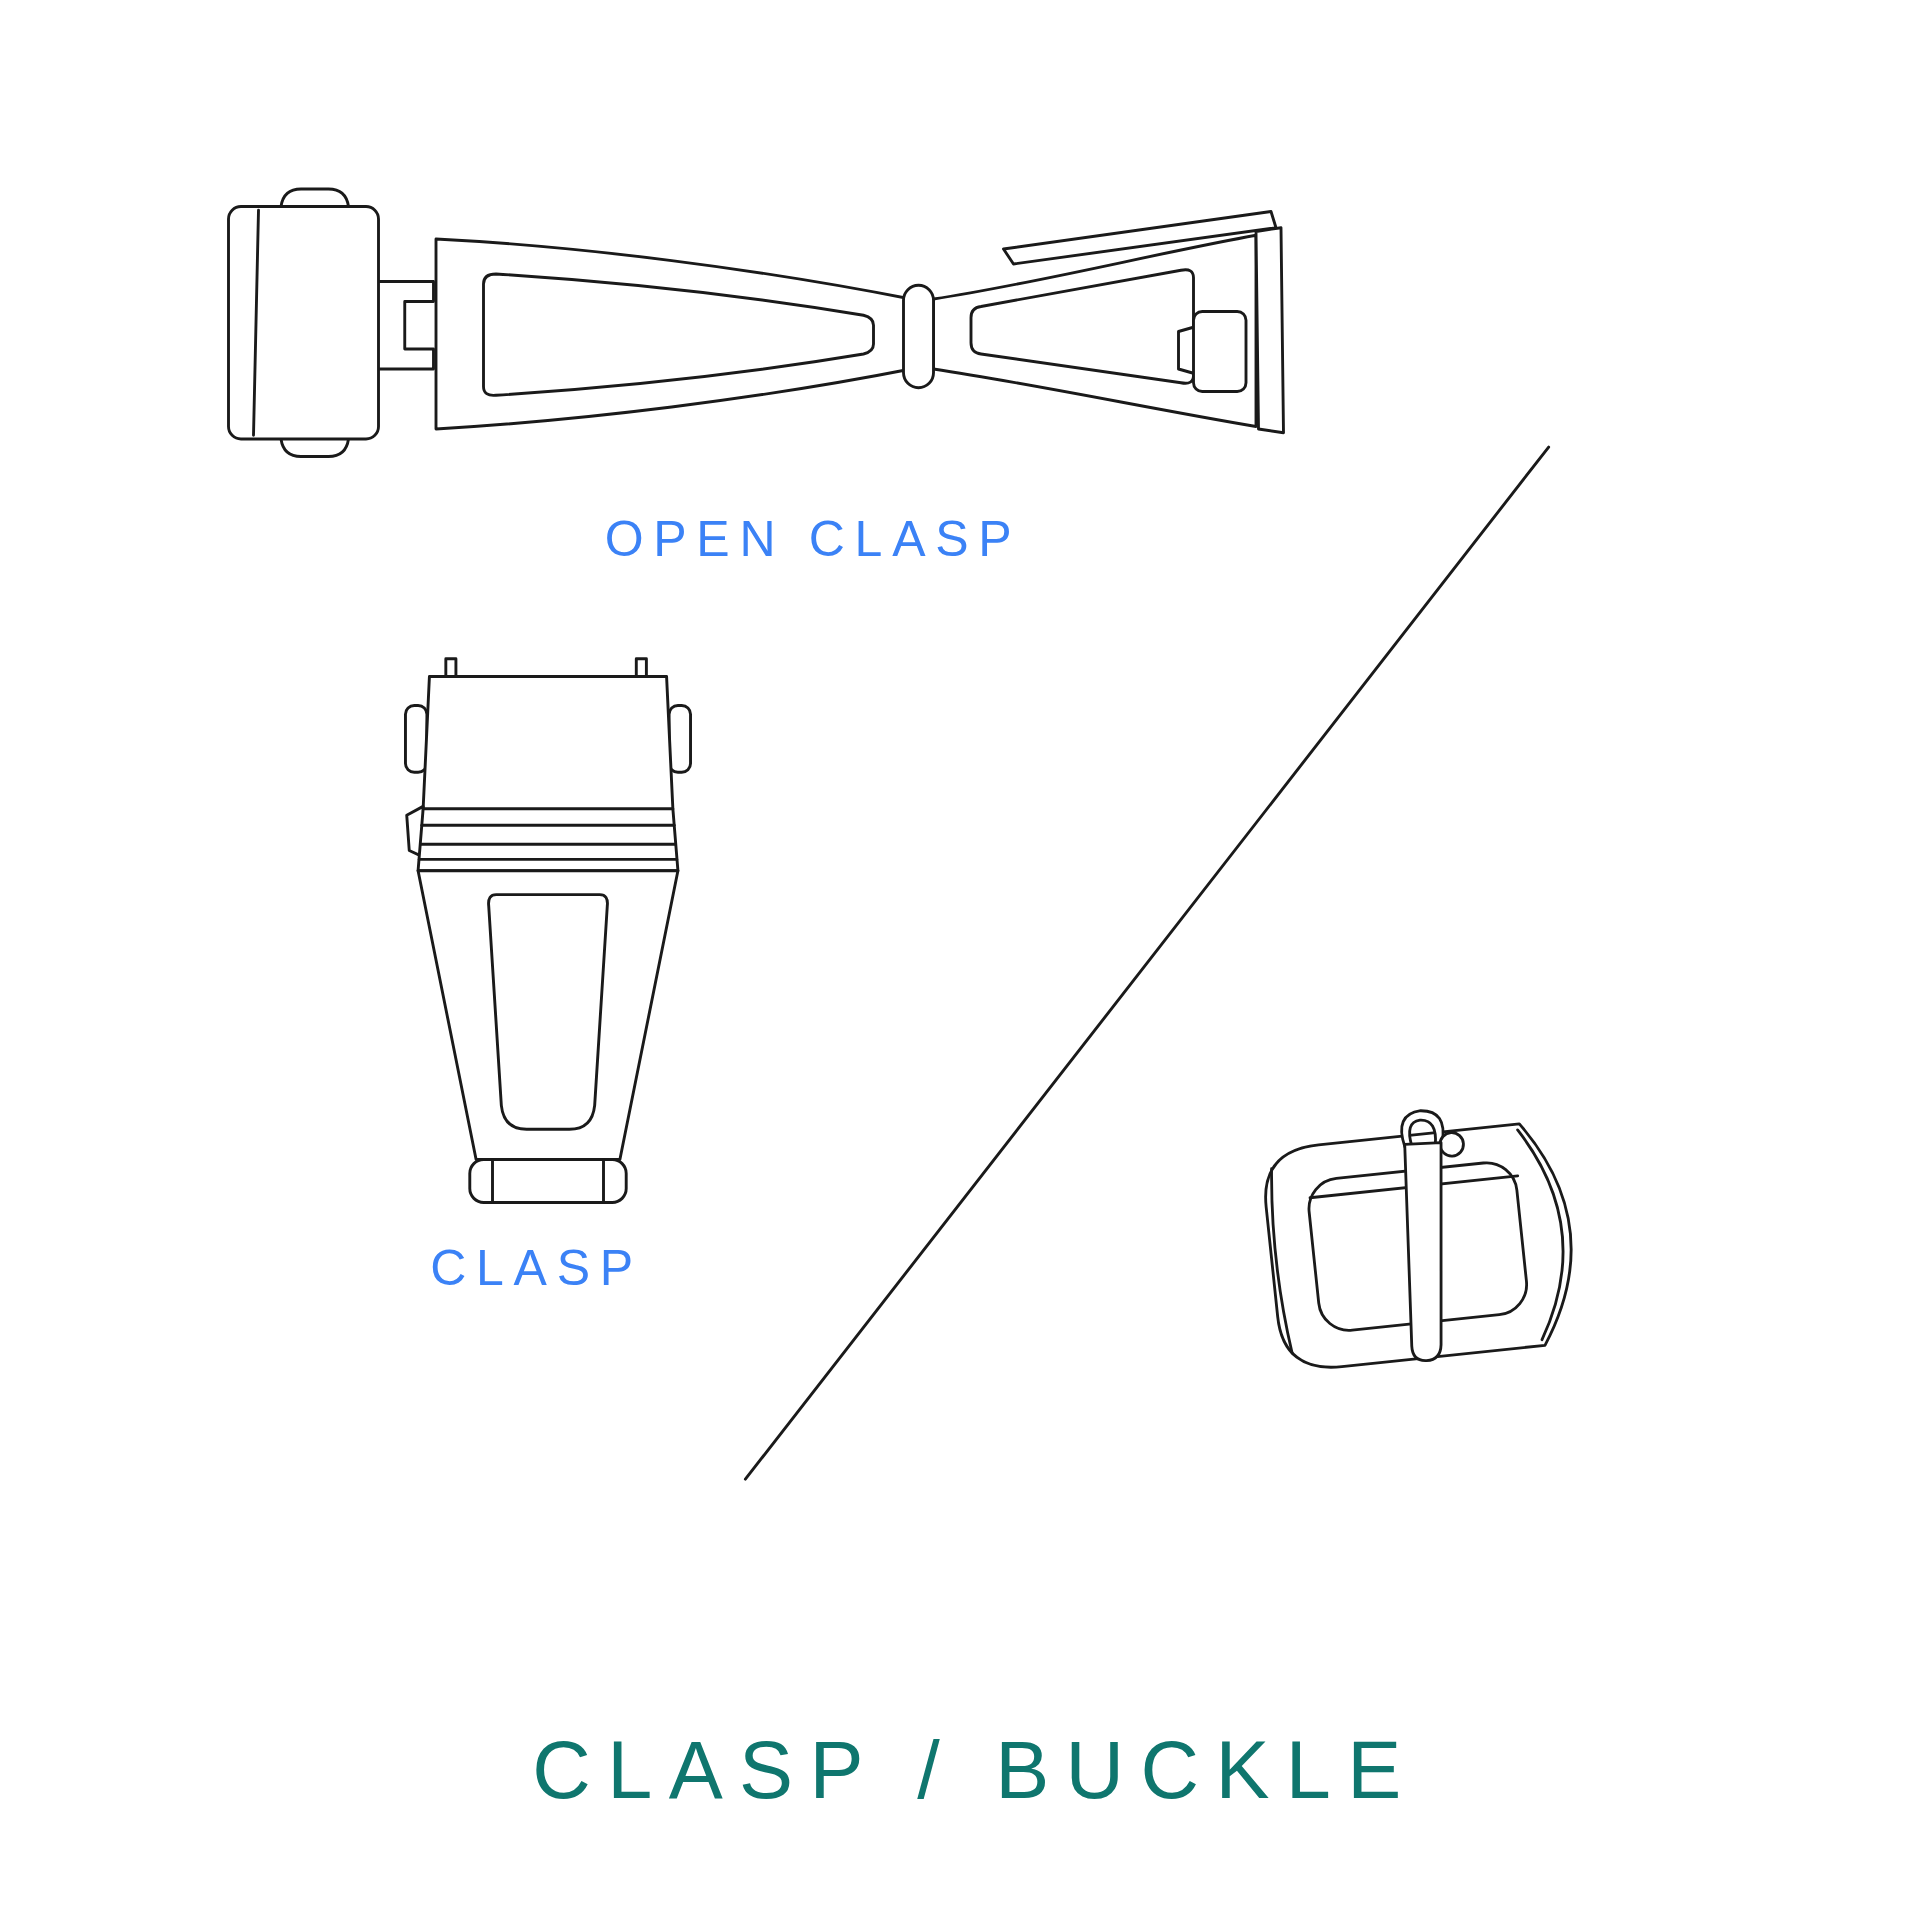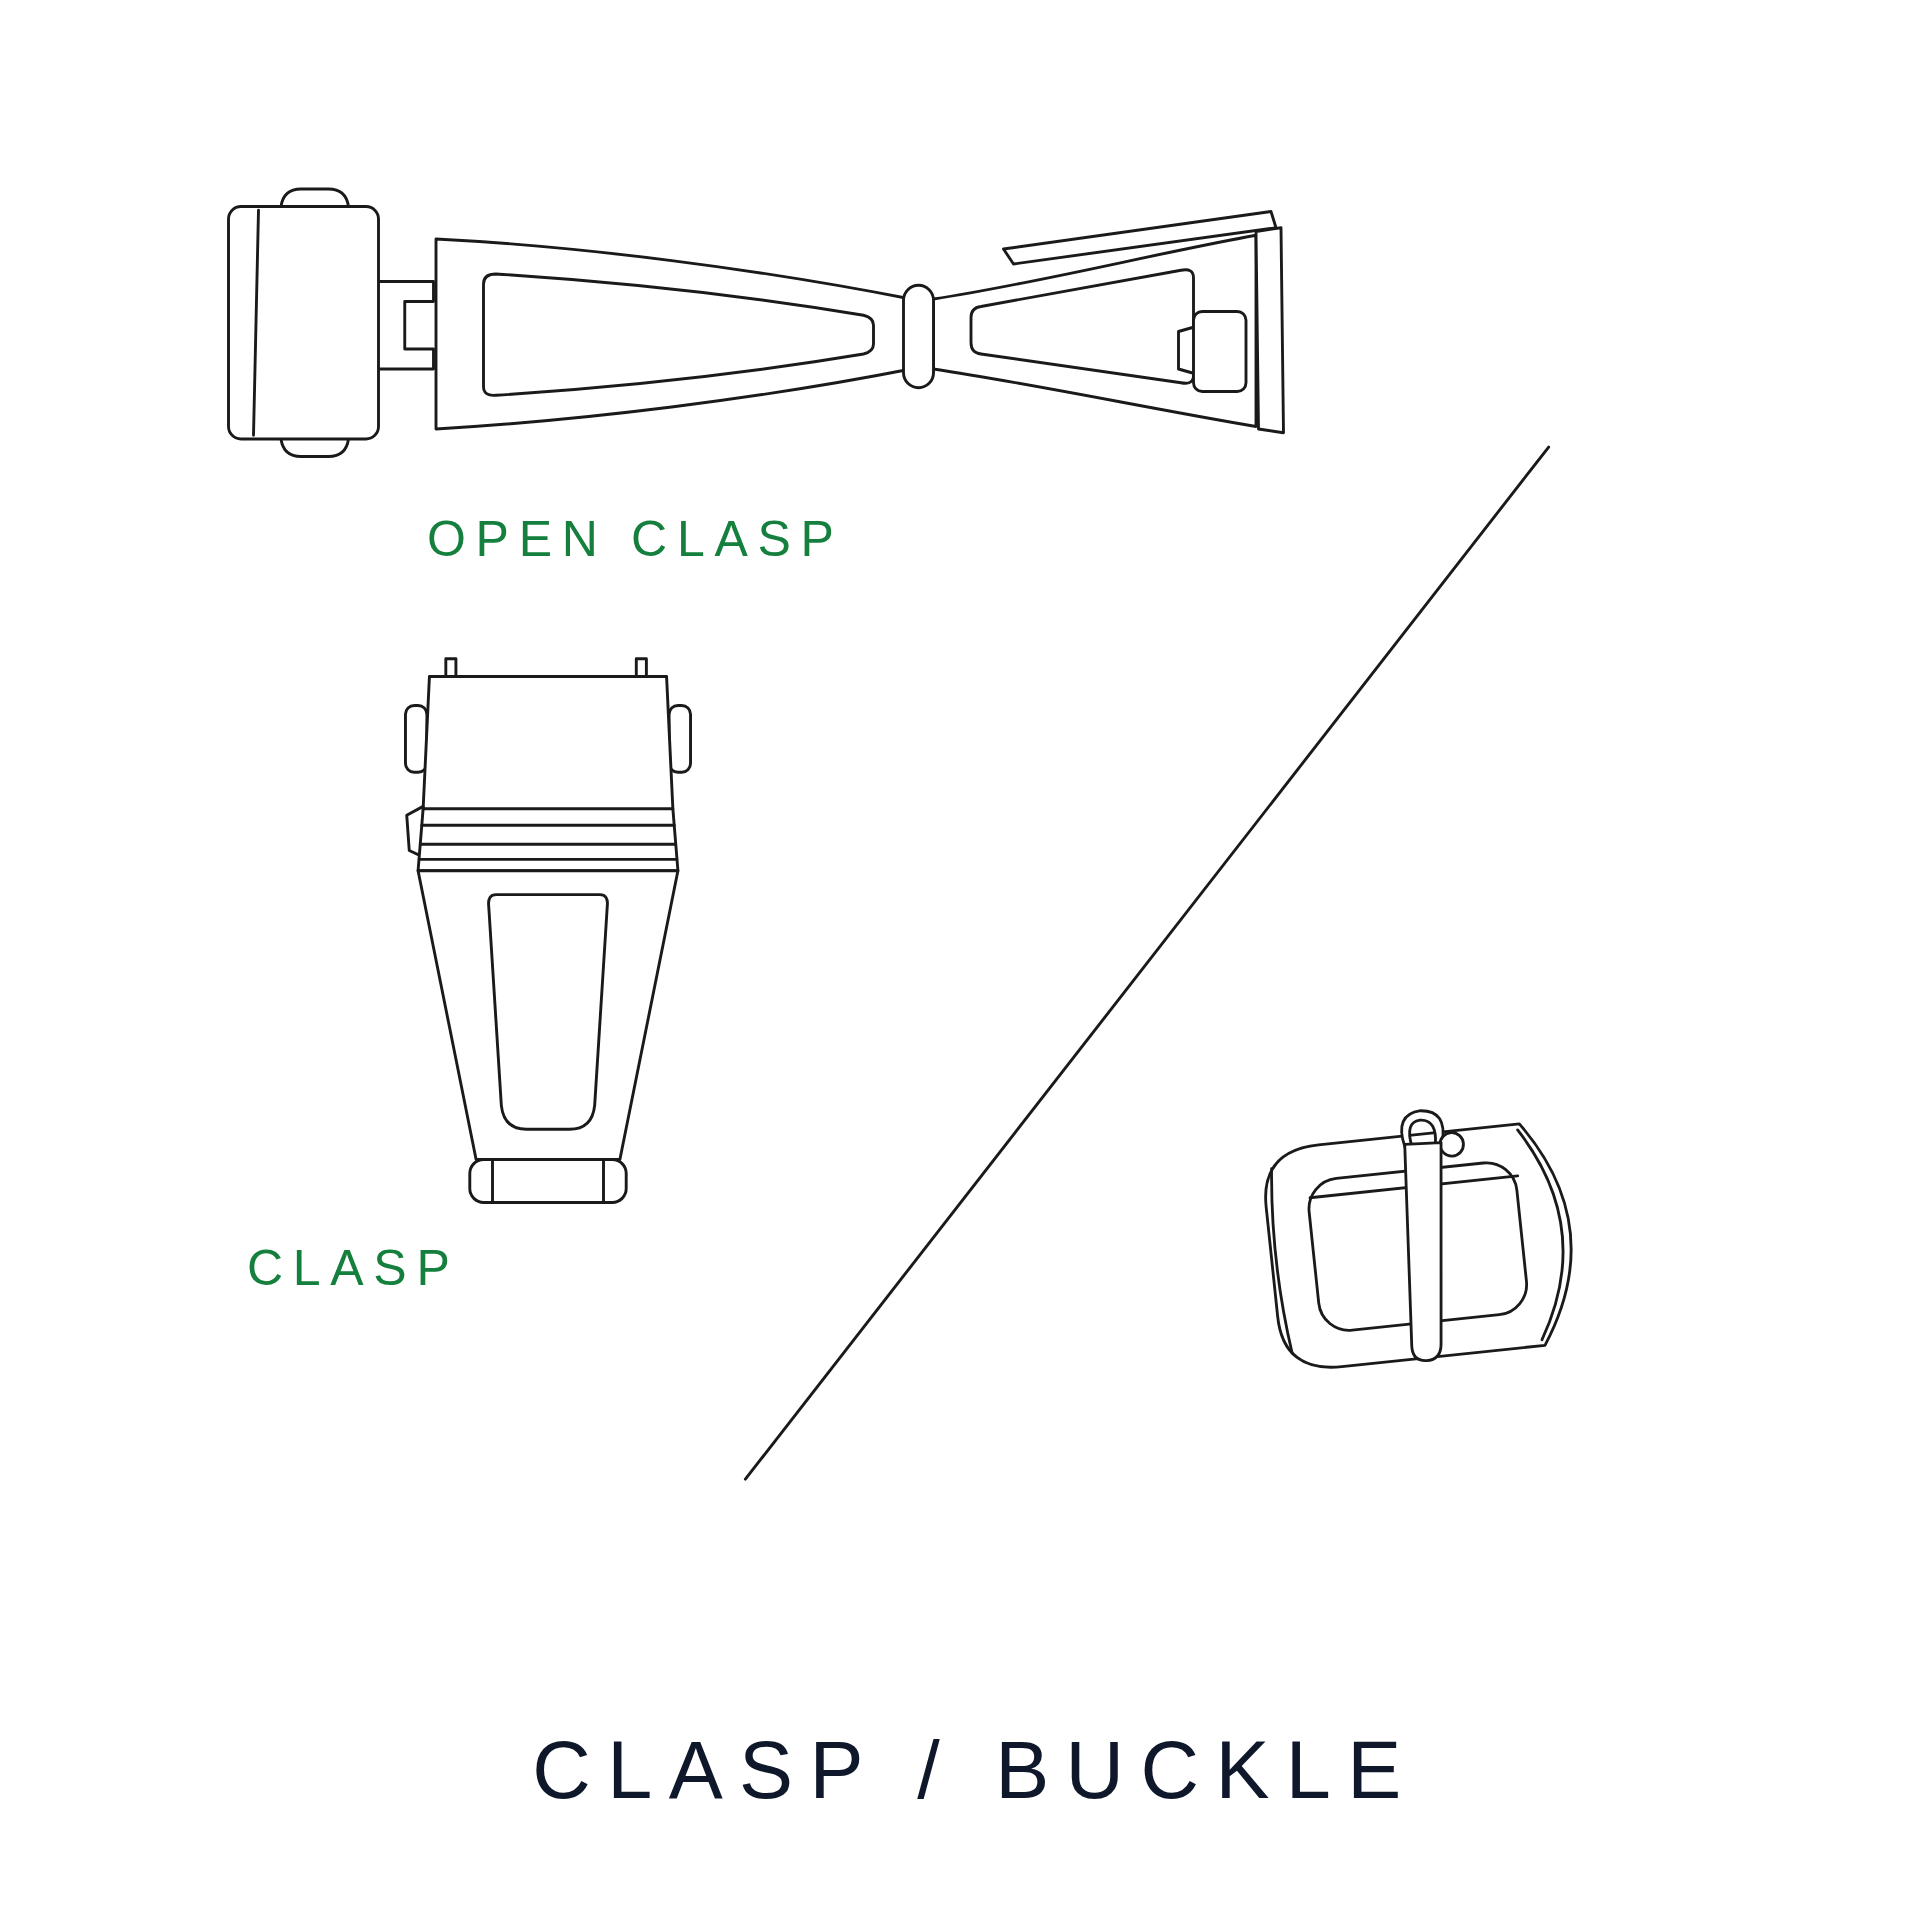--- a/index.html
+++ b/index.html
@@ -13,33 +13,34 @@
     position: relative;
     font-family: "Liberation Sans", sans-serif;
     color: #1f1f1f;
     overflow: hidden;
   }
   .figure {
     position: absolute;
   }
   .caption {
     position: absolute;
+    text-align: center;
     font-size: 50px;
     font-weight: 400;
     letter-spacing: 9.7px;
-    color: #15803d;
+    color: #3b82f6;
     white-space: nowrap;
   }
   .diagram-title {
     position: absolute;
     text-align: center;
     font-size: 81px;
     font-weight: 400;
     letter-spacing: 16.4px;
-    color: #0f172a;
+    color: #0f766e;
     white-space: nowrap;
   }
   .divider-svg {
     position: absolute;
     left: 0; top: 0;
   }
 </style>
 </head>
 <body>
 

